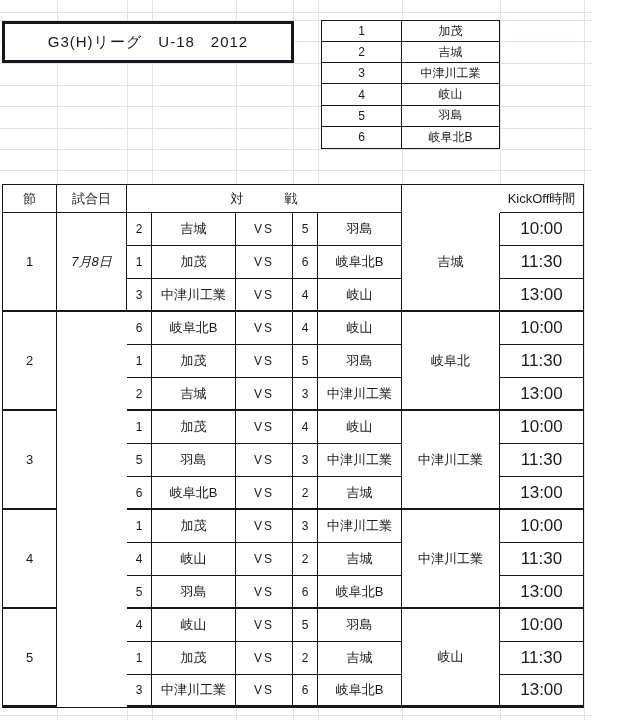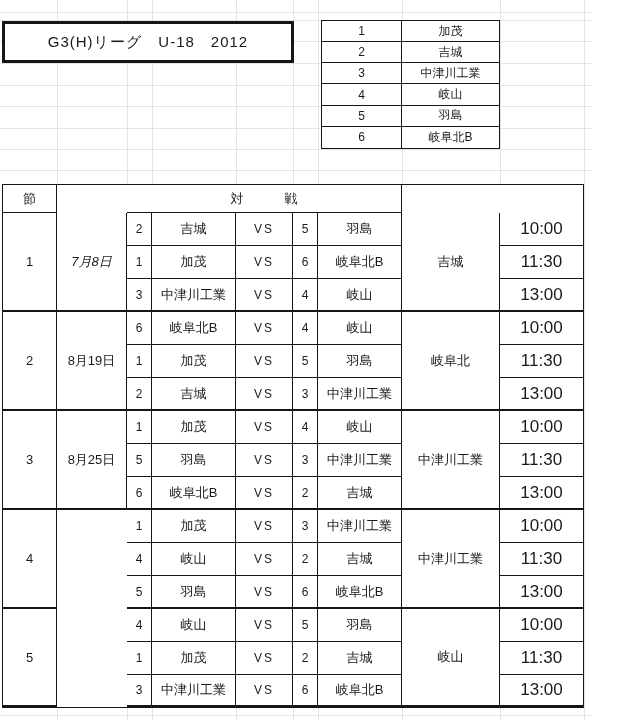--- a/index.html
+++ b/index.html
@@ -96,21 +96,23 @@
     <div class="cell">4</div>
     <div class="cell last-col">岐山</div>
     <div class="cell">5</div>
     <div class="cell last-col">羽島</div>
     <div class="cell last-row">6</div>
     <div class="cell last-col last-row">岐阜北B</div>
   </div>
 
 <div class="sched">
   <div class="cell hdr" style="grid-column:1;grid-row:1;">節</div>
+  <div class="cell hdr" style="grid-column:2;grid-row:1;">試合日</div>
   <div class="cell hdr hdr-match" style="grid-column:3 / span 5;grid-row:1;">対　戦</div>
+  <div class="cell hdr c9" style="grid-column:9;grid-row:1;">KickOff時間</div>
 <div class="cell rend" style="grid-area: 2 / 1 / span 3;">1</div>
     <div class="cell rend" style="grid-area: 2 / 2 / span 3; font-style: italic;">7月8日</div>
     <div class="cell rend" style="grid-area: 2 / 8 / span 3;">吉城</div>
     <div class="cell num" style="grid-area: 2 / 3;">2</div>
     <div class="cell team" style="grid-area: 2 / 4;">吉城</div>
     <div class="cell vs" style="grid-area: 2 / 5;">VS</div>
     <div class="cell num" style="grid-area: 2 / 6;">5</div>
     <div class="cell team" style="grid-area: 2 / 7;">羽島</div>
     <div class="cell time c9" style="grid-area: 2 / 9;">10:00</div>
     <div class="cell num" style="grid-area: 3 / 3;">1</div>
@@ -119,42 +121,40 @@
     <div class="cell num" style="grid-area: 3 / 6;">6</div>
     <div class="cell team" style="grid-area: 3 / 7;">岐阜北B</div>
     <div class="cell time c9" style="grid-area: 3 / 9;">11:30</div>
     <div class="cell num rend" style="grid-area: 4 / 3;">3</div>
     <div class="cell team rend" style="grid-area: 4 / 4;">中津川工業</div>
     <div class="cell vs rend" style="grid-area: 4 / 5;">VS</div>
     <div class="cell num rend" style="grid-area: 4 / 6;">4</div>
     <div class="cell team rend" style="grid-area: 4 / 7;">岐山</div>
     <div class="cell time rend c9" style="grid-area: 4 / 9;">13:00</div>
     <div class="cell rend" style="grid-area: 5 / 1 / span 3;">2</div>
-    <div class="cell rend" style="grid-area: 5 / 2 / span 3;">8月19日</div>
     <div class="cell rend" style="grid-area: 5 / 8 / span 3;">岐阜北</div>
     <div class="cell num" style="grid-area: 5 / 3;">6</div>
     <div class="cell team" style="grid-area: 5 / 4;">岐阜北B</div>
     <div class="cell vs" style="grid-area: 5 / 5;">VS</div>
     <div class="cell num" style="grid-area: 5 / 6;">4</div>
     <div class="cell team" style="grid-area: 5 / 7;">岐山</div>
     <div class="cell time c9" style="grid-area: 5 / 9;">10:00</div>
     <div class="cell num" style="grid-area: 6 / 3;">1</div>
     <div class="cell team" style="grid-area: 6 / 4;">加茂</div>
     <div class="cell vs" style="grid-area: 6 / 5;">VS</div>
     <div class="cell num" style="grid-area: 6 / 6;">5</div>
     <div class="cell team" style="grid-area: 6 / 7;">羽島</div>
     <div class="cell time c9" style="grid-area: 6 / 9;">11:30</div>
     <div class="cell num rend" style="grid-area: 7 / 3;">2</div>
     <div class="cell team rend" style="grid-area: 7 / 4;">吉城</div>
     <div class="cell vs rend" style="grid-area: 7 / 5;">VS</div>
     <div class="cell num rend" style="grid-area: 7 / 6;">3</div>
     <div class="cell team rend" style="grid-area: 7 / 7;">中津川工業</div>
     <div class="cell time rend c9" style="grid-area: 7 / 9;">13:00</div>
     <div class="cell rend" style="grid-area: 8 / 1 / span 3;">3</div>
-    <div class="cell rend" style="grid-area: 8 / 2 / span 3;">8月25日</div>
     <div class="cell rend" style="grid-area: 8 / 8 / span 3;">中津川工業</div>
     <div class="cell num" style="grid-area: 8 / 3;">1</div>
     <div class="cell team" style="grid-area: 8 / 4;">加茂</div>
     <div class="cell vs" style="grid-area: 8 / 5;">VS</div>
     <div class="cell num" style="grid-area: 8 / 6;">4</div>
     <div class="cell team" style="grid-area: 8 / 7;">岐山</div>
     <div class="cell time c9" style="grid-area: 8 / 9;">10:00</div>
     <div class="cell num" style="grid-area: 9 / 3;">5</div>
     <div class="cell team" style="grid-area: 9 / 4;">羽島</div>
     <div class="cell vs" style="grid-area: 9 / 5;">VS</div>

